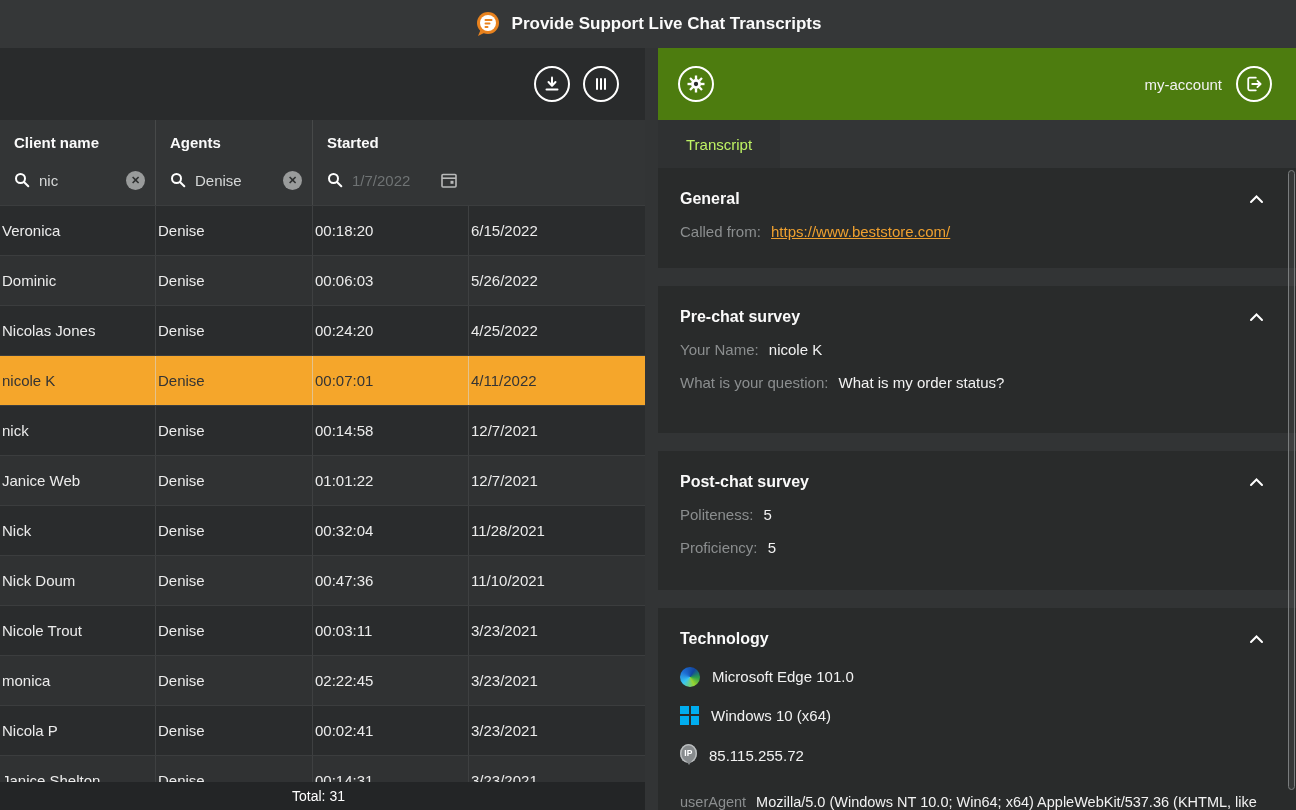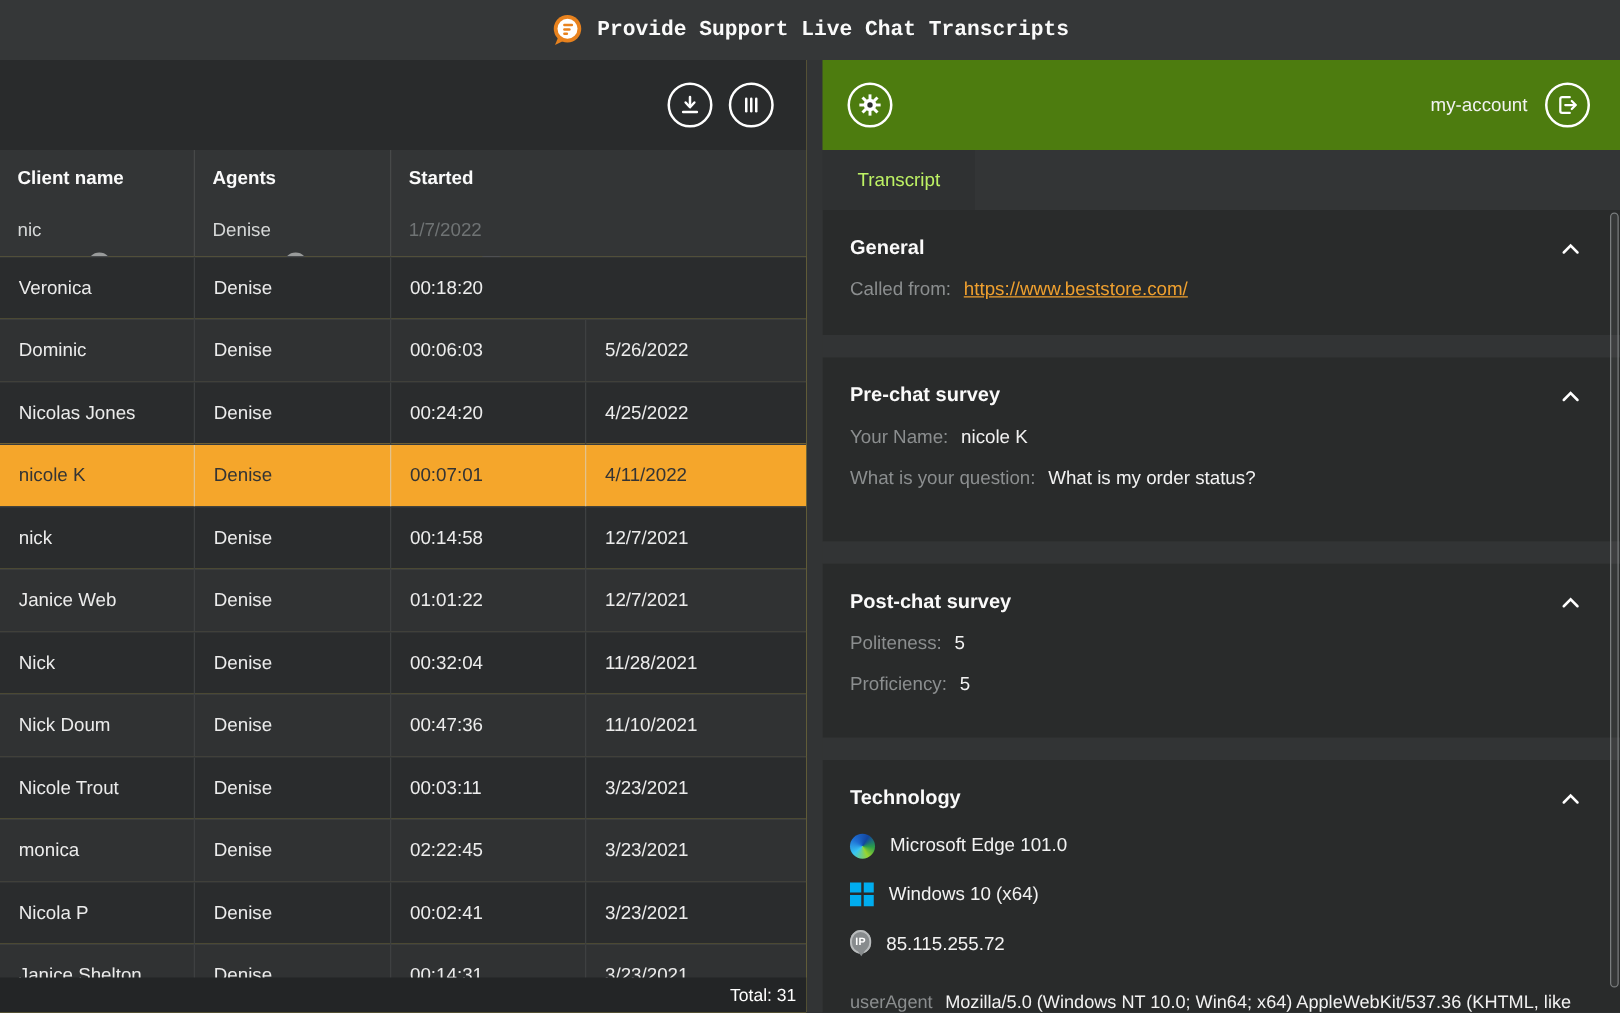--- a/index.html
+++ b/index.html
@@ -6,21 +6,21 @@
   html,body { width:1296px; height:810px; overflow:hidden; }
   body {
     font-family:"Liberation Sans","DejaVu Sans",sans-serif;
     background:#323435; color:#f0f0f0;
   }
 
   
   .appbar {
     height:48px; background:#353738;
     display:flex; align-items:center; justify-content:center; gap:11px;
-    font-size:17px; font-weight:700; color:#fafafa;font-family:Liberation Mono, monospace;
+    font-size:17px; font-weight:700; color:#fafafa;
   }
 
   
   .main { display:flex; height:762px; }
   .left-panel { width:645px; display:flex; flex-direction:column; position:relative; background:#fde047; }
   .right-panel { flex:1; margin-left:13px; display:flex; flex-direction:column; position:relative; background:#323435; }
 
   
   .lp-toolbar {
     height:72px; background:#292b2c; flex:0 0 auto;
@@ -32,21 +32,21 @@
     border:2px solid #ffffff; background:transparent;
     display:grid; place-items:center; cursor:pointer;
   }
   .tbl-head {
     display:grid; grid-template-columns:155px 157px 156px 177px;
     background:#333536; flex:0 0 auto;
   }
   .head-col { padding:14px 10px 12px 14px; }
   .head-col + .head-col { border-left:1px solid #474949; }
   .col-title { font-weight:700; font-size:15px; color:#fafafa; display:block; }
-  .filter { display:flex; align-items:center; gap:9px; margin-top:16px; height:26px;flex-direction:column; }
+  .filter { display:flex; align-items:center; gap:9px; margin-top:16px; height:26px; }
   .filter input {
     background:transparent; border:none; outline:none;
     font-family:inherit; font-size:15px; color:#d6d8d8;
     width:100%; min-width:0; flex:1;
   }
   .filter input::placeholder { color:#6f7374; opacity:1; }
   .clear-btn {
     flex:0 0 auto; width:19px; height:19px; border-radius:50%;
     background:#999b9b; color:#2e3030; border:none; cursor:pointer;
     display:grid; place-items:center; font-size:11px; font-weight:700; line-height:1;
@@ -54,31 +54,31 @@
   .cal-btn { flex:0 0 auto; background:none; border:none; cursor:pointer; display:grid; place-items:center; }
 
   .tbl-body { flex:1 1 auto; overflow:hidden; }
   .row {
     display:grid; grid-template-columns:155px 157px 156px 177px;
     height:50px; border-top:1px solid #3b3d3e; cursor:pointer;
   }
   .row:nth-child(odd) { background:#2a2c2d; }
   .row:nth-child(even) { background:#303233; }
   .cell {
-    display:flex; align-items:center; padding-left:15px;
+    display:flex; align-items:center; padding-left:2px;
     font-size:15px; color:#ececec; overflow:hidden; white-space:nowrap;
   }
   .cell + .cell { border-left:1px solid #3e4041; }
   .row.selected { background:#f5a62b; }
   .row.selected .cell { color:#343434; }
   .row.selected .cell + .cell { border-left-color:#e3c28c; }
 
   .total-bar {
     position:absolute; left:0; bottom:0; width:645px; height:28px;
-    background:#232526; display:flex; align-items:center; justify-content:flex-end;
+    background:#232526; display:flex; align-items:center; justify-content:center;
     padding-right:8px; font-size:14px; color:#ffffff; z-index:3;
   }
 
   
   .rp-header {
     height:72px; background:#4d7c0f; flex:0 0 auto;
     display:flex; align-items:center; padding:0 24px 0 20px;
   }
   .rp-header .spacer { flex:1; }
   .account-label { font-size:15px; color:#f2f2f2; margin-right:14px; cursor:pointer; }
@@ -213,20 +213,21 @@
           </button>
         </div>
       </div>
     </div>
 
     <div class="tbl-body">
       <div class="row">
         <div class="cell">Veronica</div>
         <div class="cell">Denise</div>
         <div class="cell">00:18:20</div>
+        <div class="cell">6/15/2022</div>
       </div>
       <div class="row">
         <div class="cell">Dominic</div>
         <div class="cell">Denise</div>
         <div class="cell">00:06:03</div>
         <div class="cell">5/26/2022</div>
       </div>
       <div class="row">
         <div class="cell">Nicolas Jones</div>
         <div class="cell">Denise</div>

